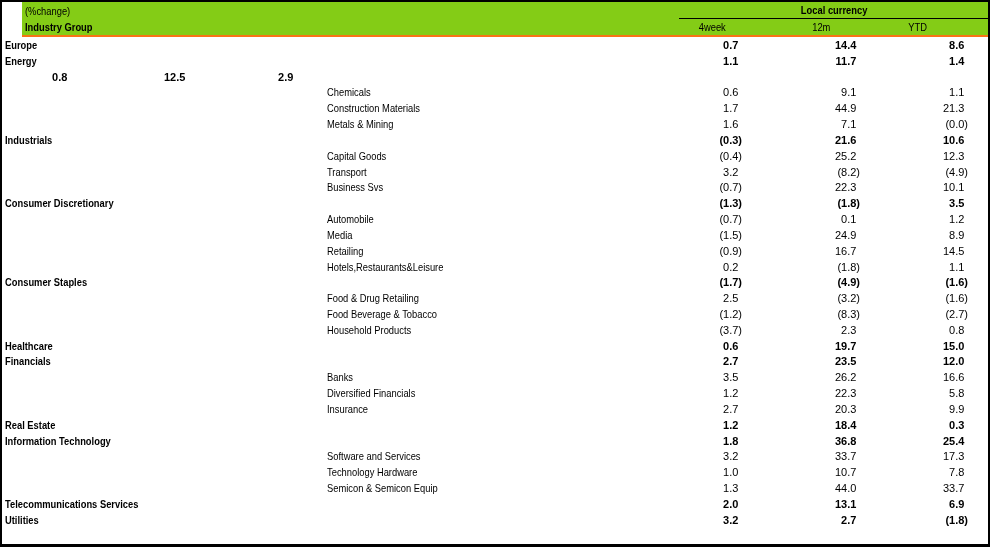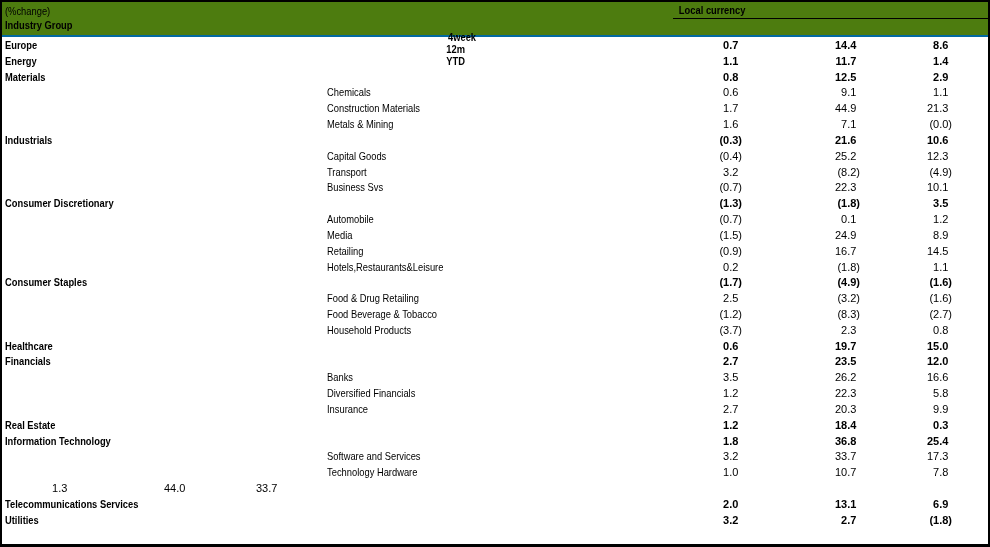--- a/index.html
+++ b/index.html
@@ -14,45 +14,47 @@
     position: relative;
     width: 990px;
     height: 547px;
     border: 2px solid #000000;
     border-bottom-width: 3px;
     background: #ffffff;
     overflow: hidden;
   }
   
   .header-band {
-    background: #4d7c0f;
-    border-bottom: 2px solid #0369a1;
+    background: #84cc16;
+    border-bottom: 2px solid #f97316;
+    margin-left: 20px;
   }
   .hrow { display: flex; align-items: center; }
   .hrow1 { height: 17px; }
-  .hrow2 { height: 16px; flex-direction: column; }
+  .hrow2 { height: 16px; }
   .hcell-left {
     width: 671px;
     padding-left: 3px;
     white-space: nowrap;
     align-self: stretch;
     display: flex;
     align-items: center;
   }
   .hcell-currency {
     width: 315px;
     align-self: stretch;
     display: flex;
     align-items: center;
+    justify-content: center;
     border-bottom: 1px solid #000000;
     font-weight: bold;
   }
   .hcol {
-    font-weight: bold;
-    text-align: left;
+    font-weight: normal;
+    text-align: center;
     white-space: nowrap;
   }
   .hcol, .vcell { width: 105px; }
   .hcol.c1 { padding-right: 40px; }
   .hcol.c2 { padding-right: 27px; }
   .hcol.c3 { padding-right: 40px; }
   .bold { font-weight: bold; }
   
   .cond {
     display: inline-block;
@@ -86,21 +88,21 @@
     white-space: nowrap;
     overflow: hidden;
   }
   .trow.sub .label-cell { padding-left: 325px; }
   .vcell {
     text-align: right;
     white-space: nowrap;
   }
   .vcell.c1 { padding-right: 36px; }
   .vcell.c2 { padding-right: 23px; }
-  .vcell.c3 { padding-right: 36px; }
+  .vcell.c3 { padding-right: 20px; }
   .ghost-paren { visibility: hidden; }
 </style>
 </head>
 <body>
 
 <div class="table-frame">
 
   <div class="header-band">
     <div class="hrow hrow1">
       <div class="hcell-left">
@@ -139,23 +141,20 @@
     <div class="trow group">
       <div class="label-cell">
         <span class="cond">Energy</span>
       </div>
       <div class="vcell c1">1.1<span class="ghost-paren">)</span></div>
       <div class="vcell c2">11.7<span class="ghost-paren">)</span></div>
       <div class="vcell c3">1.4<span class="ghost-paren">)</span></div>
     </div>
 
     <div class="trow group">
-      <div class="label-cell">
-        <span class="cond">Materials</span>
-      </div>
       <div class="vcell c1">0.8<span class="ghost-paren">)</span></div>
       <div class="vcell c2">12.5<span class="ghost-paren">)</span></div>
       <div class="vcell c3">2.9<span class="ghost-paren">)</span></div>
     </div>
 
     <div class="trow sub">
       <div class="label-cell">
         <span class="cond">Chemicals</span>
       </div>
       <div class="vcell c1">0.6<span class="ghost-paren">)</span></div>
@@ -374,20 +373,23 @@
     <div class="trow sub">
       <div class="label-cell">
         <span class="cond">Technology Hardware</span>
       </div>
       <div class="vcell c1">1.0<span class="ghost-paren">)</span></div>
       <div class="vcell c2">10.7<span class="ghost-paren">)</span></div>
       <div class="vcell c3">7.8<span class="ghost-paren">)</span></div>
     </div>
 
     <div class="trow sub">
+      <div class="label-cell">
+        <span class="cond">Semicon &amp; Semicon Equip</span>
+      </div>
       <div class="vcell c1">1.3<span class="ghost-paren">)</span></div>
       <div class="vcell c2">44.0<span class="ghost-paren">)</span></div>
       <div class="vcell c3">33.7<span class="ghost-paren">)</span></div>
     </div>
 
     <div class="trow group">
       <div class="label-cell">
         <span class="cond">Telecommunications Services</span>
       </div>
       <div class="vcell c1">2.0<span class="ghost-paren">)</span></div>

